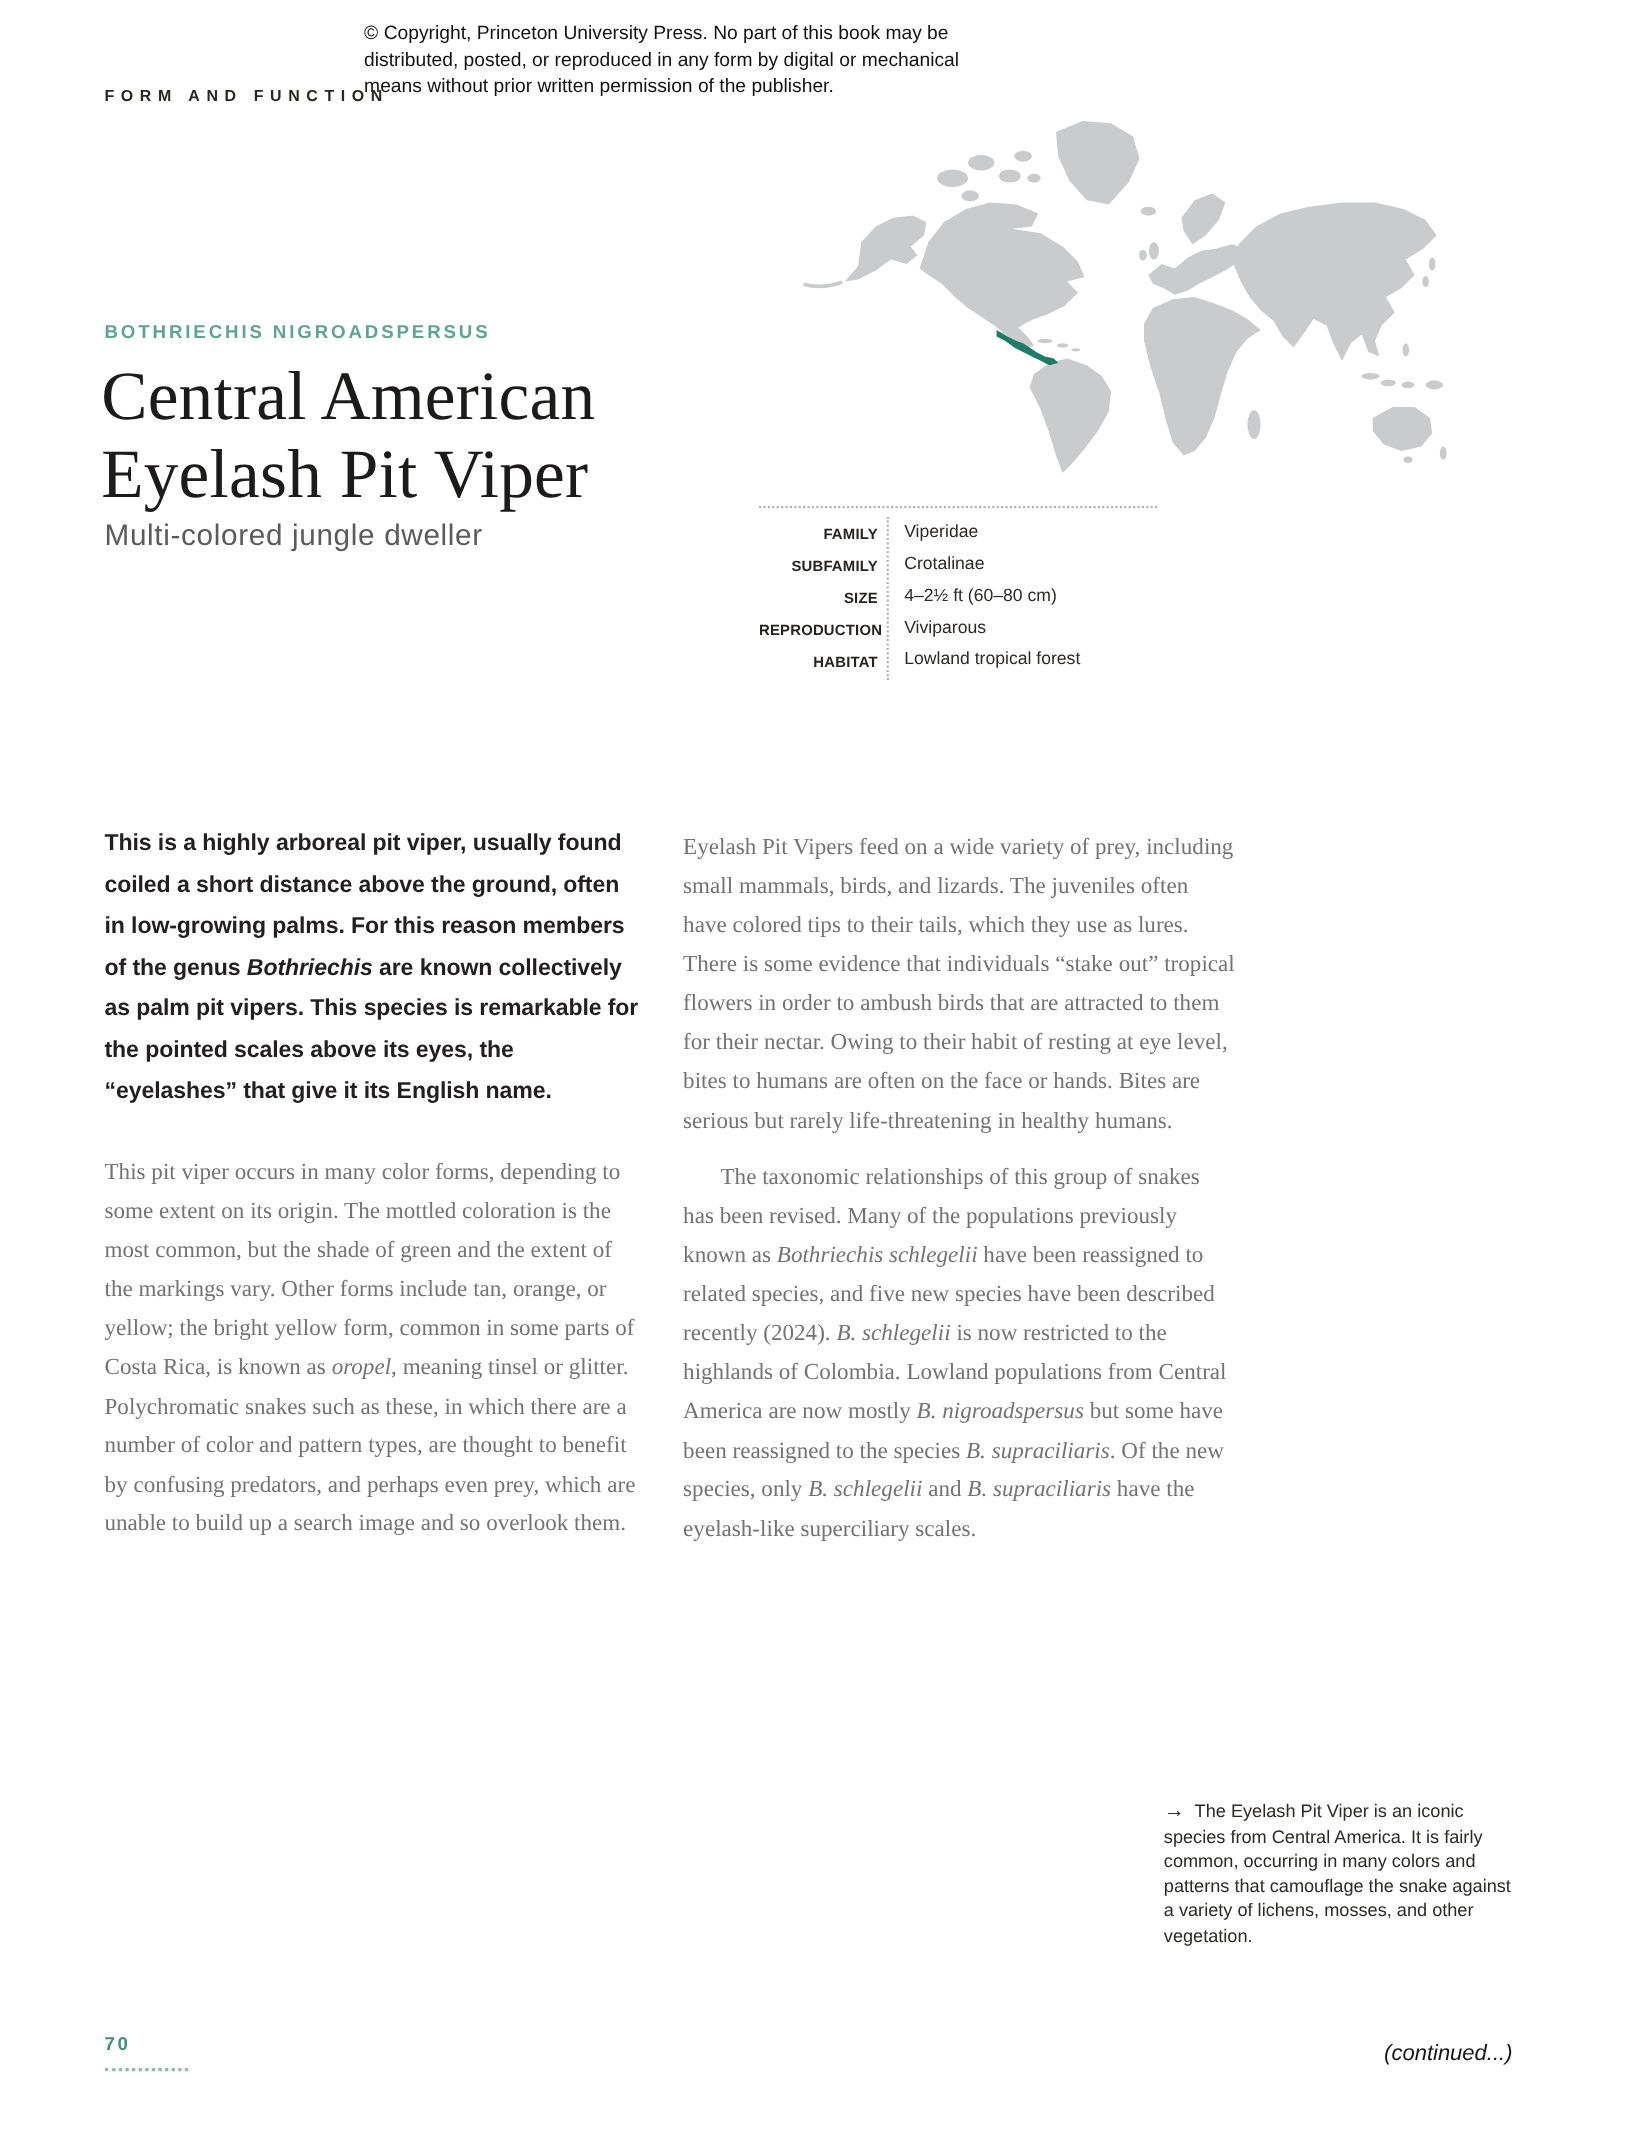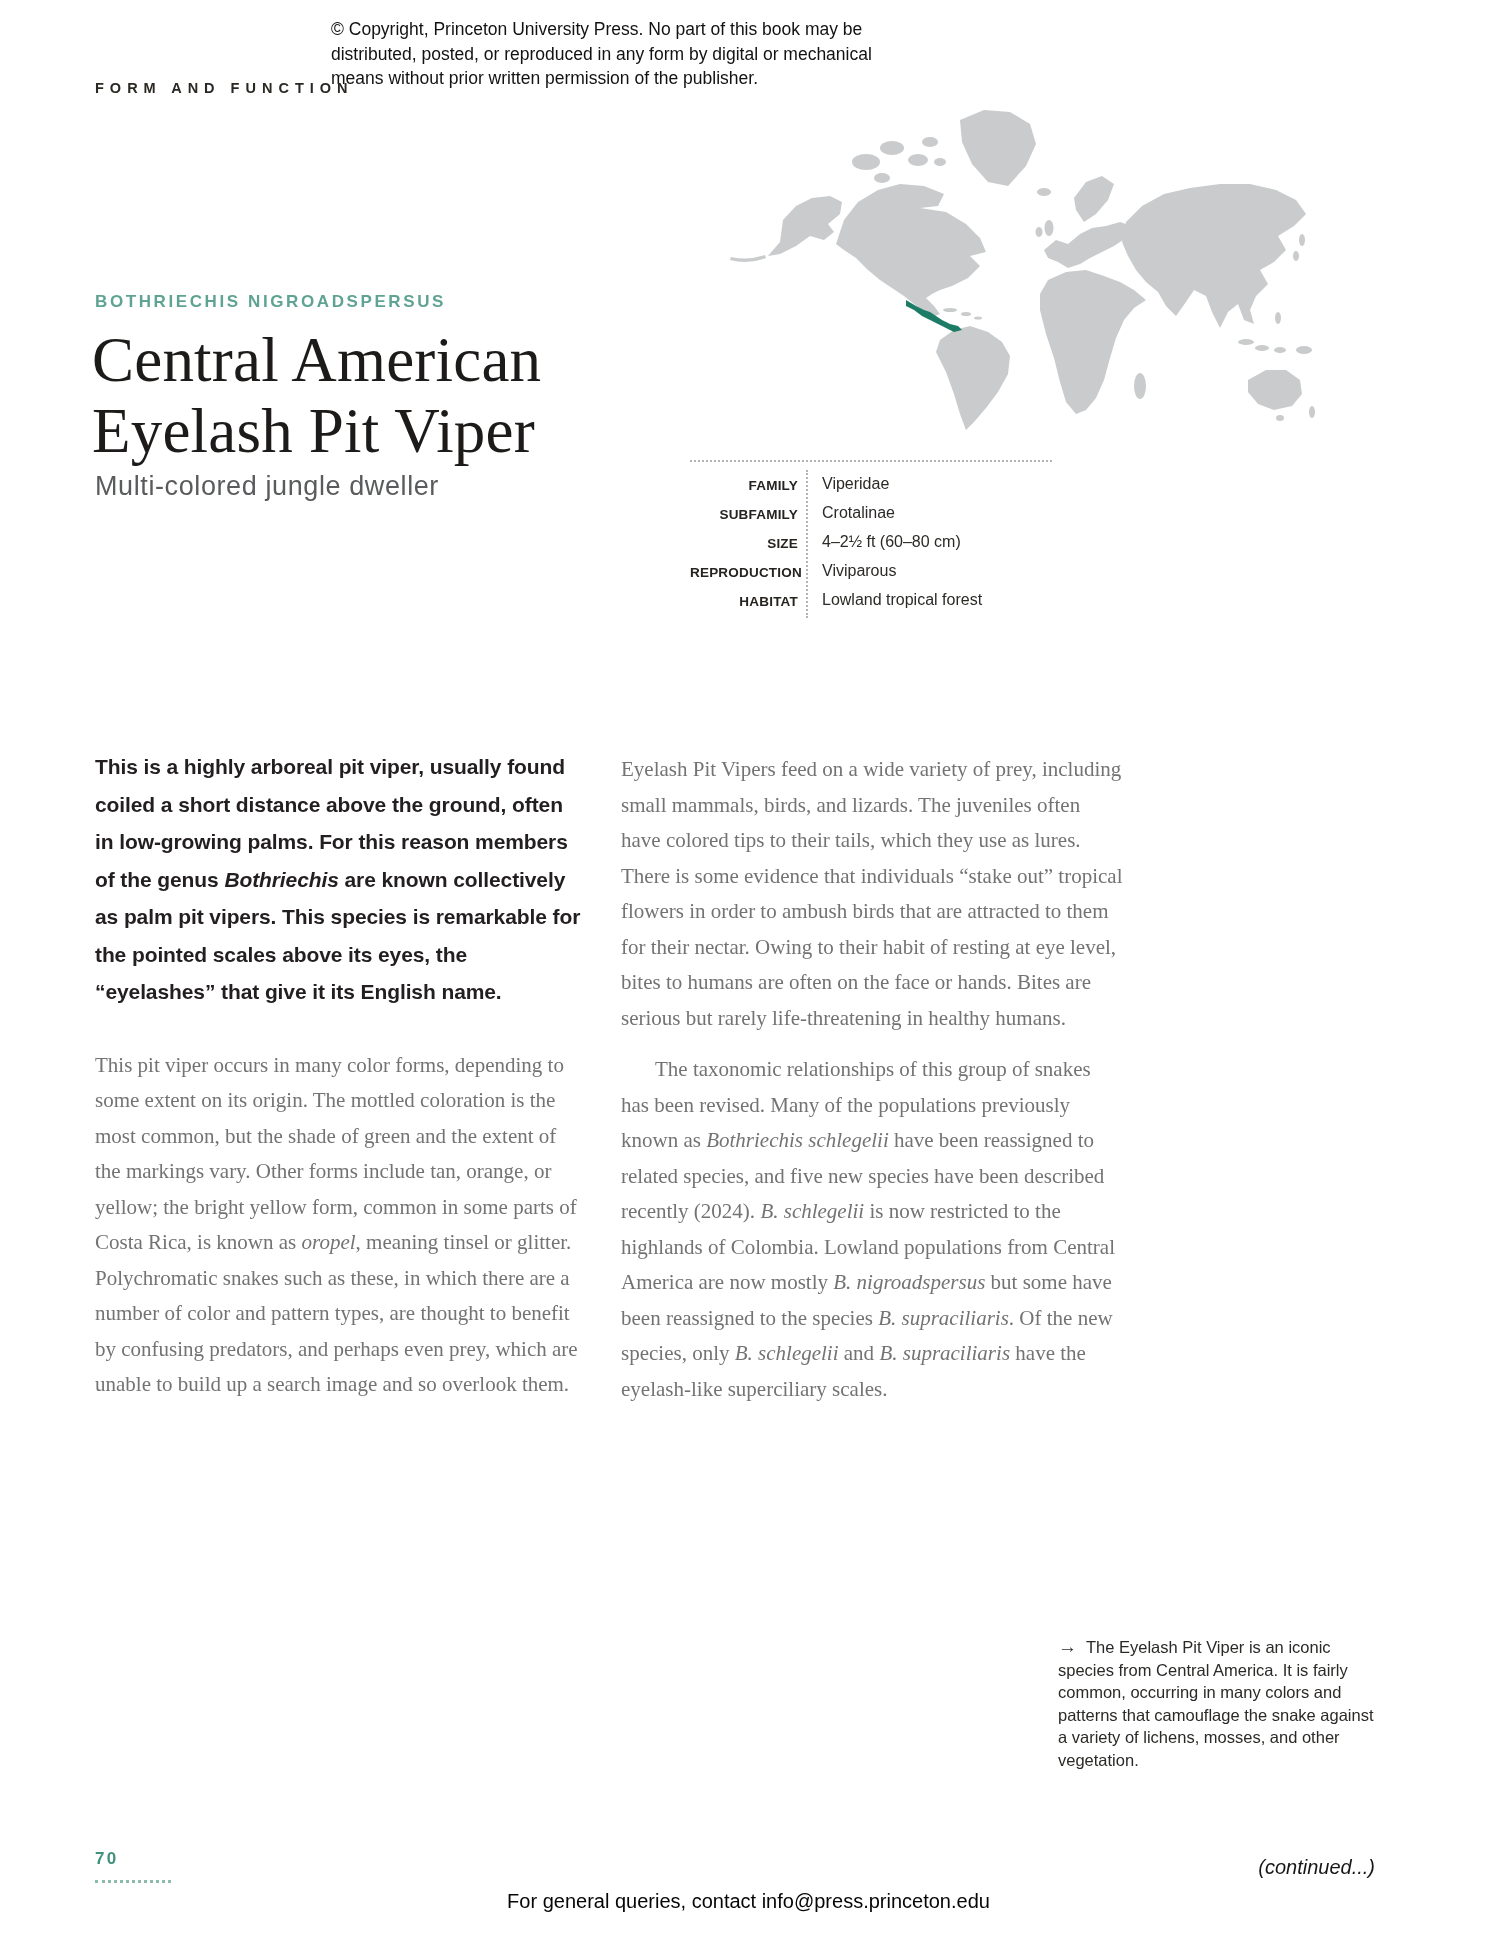--- a/index.html
+++ b/index.html
@@ -203,15 +203,14 @@
 
   <div class="caption">
     <span class="arrow">→</span><span>The Eyelash Pit Viper is an iconic species from Central America. It is fairly common, occurring in many colors and patterns that camouflage the snake against a variety of lichens, mosses, and other vegetation.</span>
   </div>
 
   <div class="page-number">70</div>
   <div class="page-number-dots"></div>
 
   <div class="continued">(continued...)</div>
 
-  <div class="footer">For general queries, contact info@press.princeton.edu</div>
 
 </div>
 
 </body></html>

